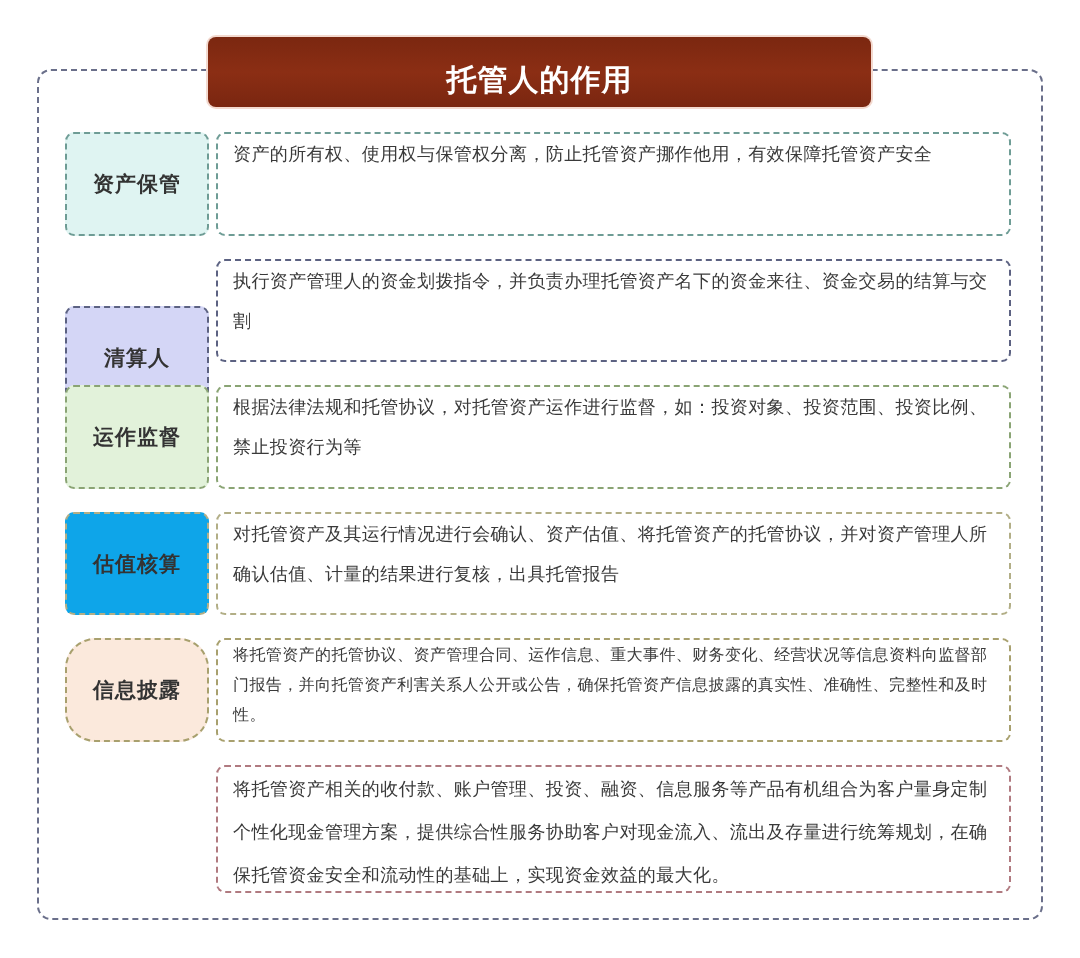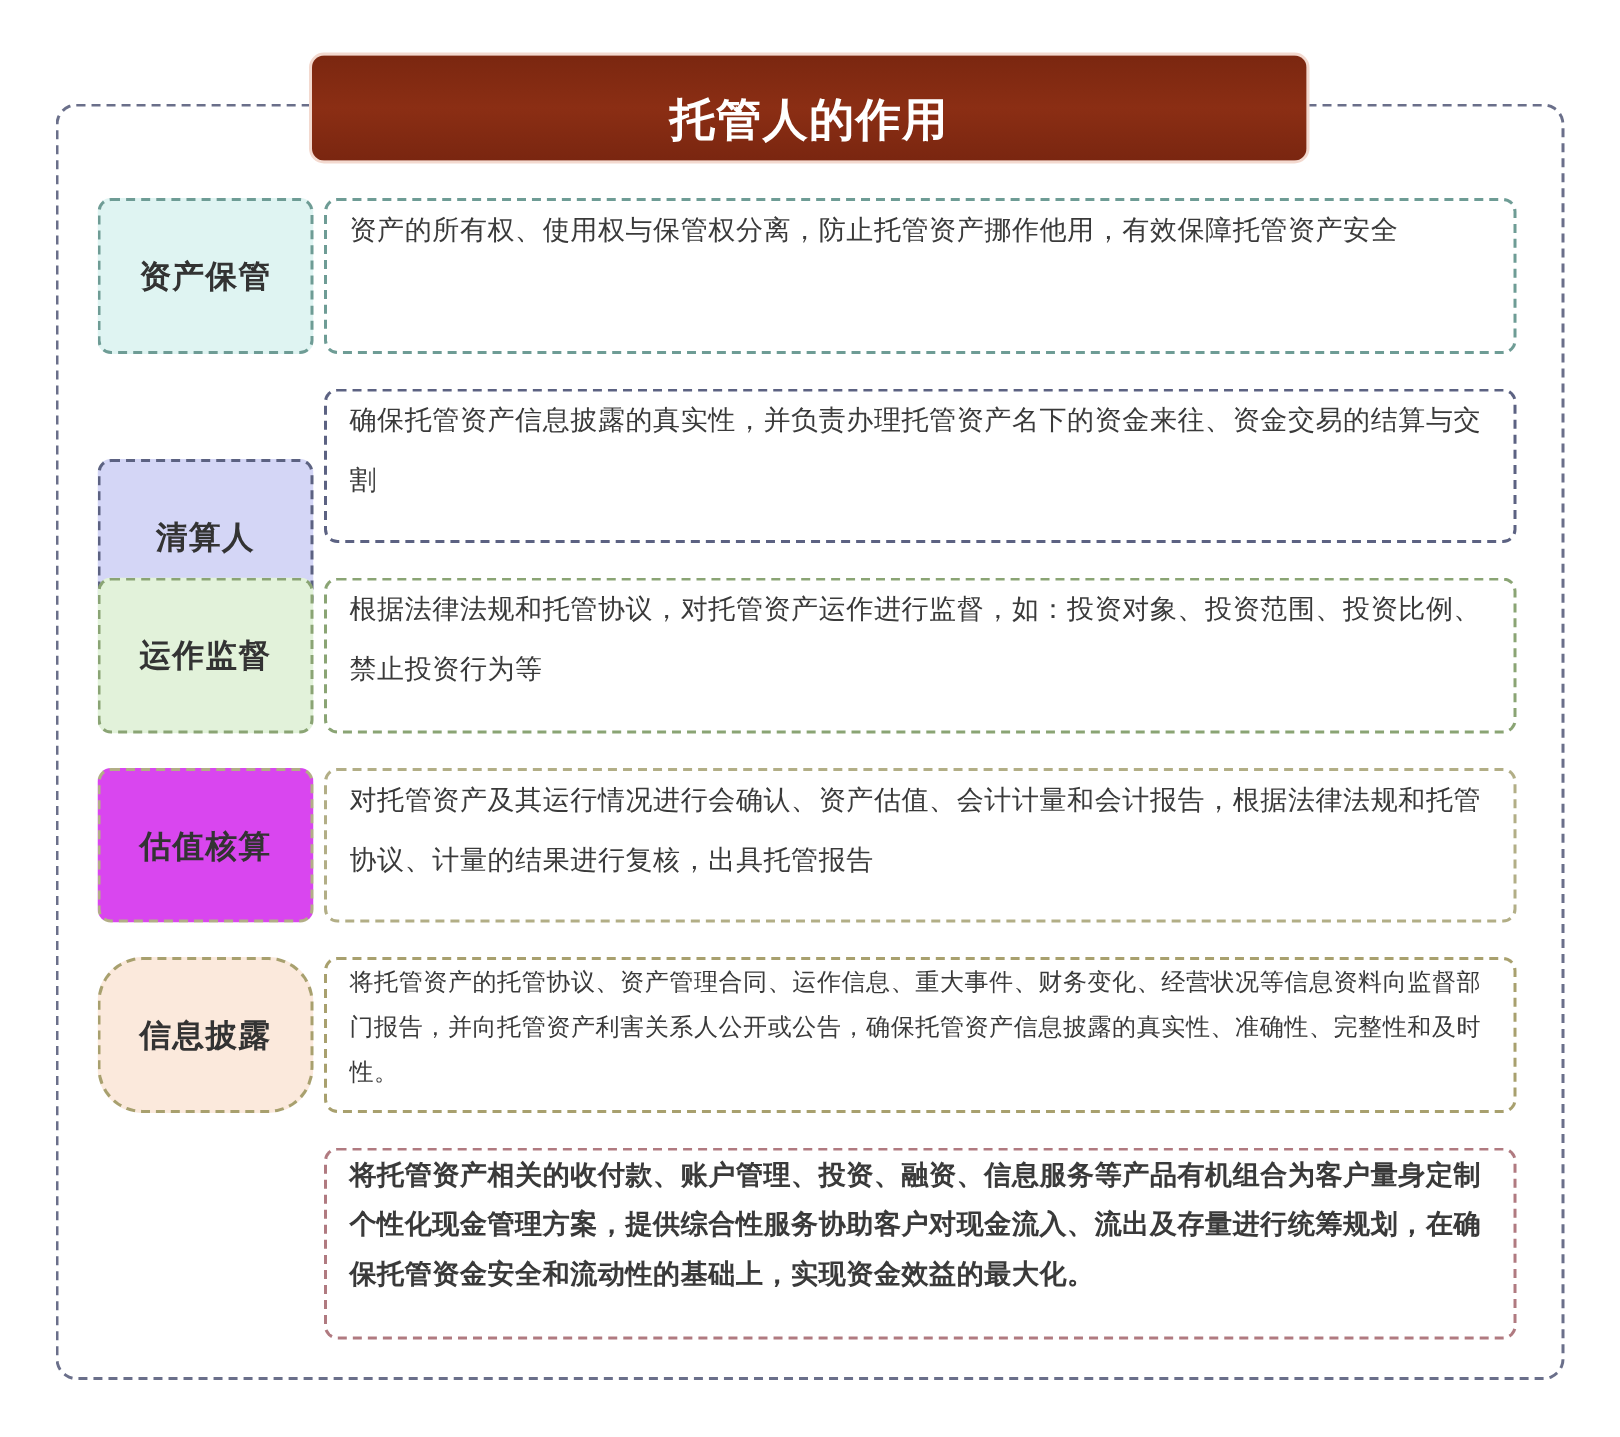--- a/index.html
+++ b/index.html
@@ -17,21 +17,21 @@
   .label-box { position:absolute; left:0; top:0; width:144px; height:100%;
                border:2px dashed; border-radius:9px; box-sizing:border-box;
                display:flex; align-items:center; justify-content:center; }
   .label-text { font-family:"DejaVu Serif","Liberation Serif",serif; font-weight:bold;
                 font-size:21px; color:#333; letter-spacing:1px; }
   .content-box { position:absolute; left:151px; top:0; right:0; height:100%;
                  border:2px dashed; border-radius:9px; box-sizing:border-box; background:#fff;
                  display:flex; padding:0 14px 0 15px; }
   .content-text { font-size:18px; color:#3a3a3a; line-height:40px; letter-spacing:0.4px; }
   .content-text.dense { line-height:30px; font-size:16px; }
-  .content-text.wide { line-height:33px;font-weight:bold; }
+  .content-text.wide { line-height:43px; }
 </style>
 </head>
 <body>
 
 <div class="frame" style="border-color: rgb(106, 111, 138);"></div>
 
 <div class="title-bar" style="background-color: rgb(131, 42, 18);">
   <span class="title-text">托管人的作用</span>
 </div>
 
@@ -42,39 +42,39 @@
   <div class="content-box" style="border-color: rgb(110, 156, 149);">
     <span class="content-text">资产的所有权、使用权与保管权分离，防止托管资产挪作他用，有效保障托管资产安全</span>
   </div>
 </div>
 
 <div class="row" style="top:259px;height:103px;">
   <div class="label-box" style="background: rgb(212, 214, 246); border-color: rgb(92, 98, 130); margin-top: 47px;">
     <span class="label-text">清算人</span>
   </div>
   <div class="content-box" style="border-color: rgb(92, 98, 130);">
-    <span class="content-text">确保托管资产信息披露的真实性，并负责办理托管资产名下的资金来往、资金交易的结算与交割</span>
+    <span class="content-text">执行资产管理人的资金划拨指令，并负责办理托管资产名下的资金来往、资金交易的结算与交割</span>
   </div>
 </div>
 
 <div class="row" style="top:385px;height:104px;">
   <div class="label-box" style="background: rgb(226, 242, 218); border-color: rgb(138, 164, 116);">
     <span class="label-text">运作监督</span>
   </div>
   <div class="content-box" style="border-color: rgb(138, 164, 116);">
     <span class="content-text">根据法律法规和托管协议，对托管资产运作进行监督，如：投资对象、投资范围、投资比例、禁止投资行为等</span>
   </div>
 </div>
 
 <div class="row" style="top:512px;height:103px;">
-  <div class="label-box" style="background: #d946ef; border-color: rgb(178, 174, 134);">
+  <div class="label-box" style="background: #0ea5e9; border-color: rgb(178, 174, 134);">
     <span class="label-text">估值核算</span>
   </div>
   <div class="content-box" style="border-color: rgb(178, 174, 134);">
-    <span class="content-text">对托管资产及其运行情况进行会确认、资产估值、会计计量和会计报告，根据法律法规和托管协议、计量的结果进行复核，出具托管报告</span>
+    <span class="content-text">对托管资产及其运行情况进行会确认、资产估值、将托管资产的托管协议，并对资产管理人所确认估值、计量的结果进行复核，出具托管报告</span>
   </div>
 </div>
 
 <div class="row" style="top:638px;height:104px;">
   <div class="label-box" style="background: rgb(251, 233, 220); border-color: rgb(168, 160, 110); border-radius: 30px;">
     <span class="label-text">信息披露</span>
   </div>
   <div class="content-box" style="border-color: rgb(168, 160, 110);">
     <span class="content-text dense">将托管资产的托管协议、资产管理合同、运作信息、重大事件、财务变化、经营状况等信息资料向监督部门报告，并向托管资产利害关系人公开或公告，确保托管资产信息披露的真实性、准确性、完整性和及时性。</span>
   </div>

